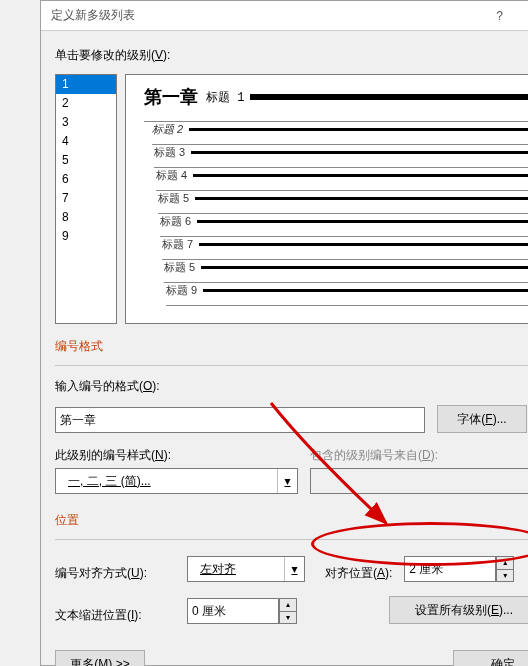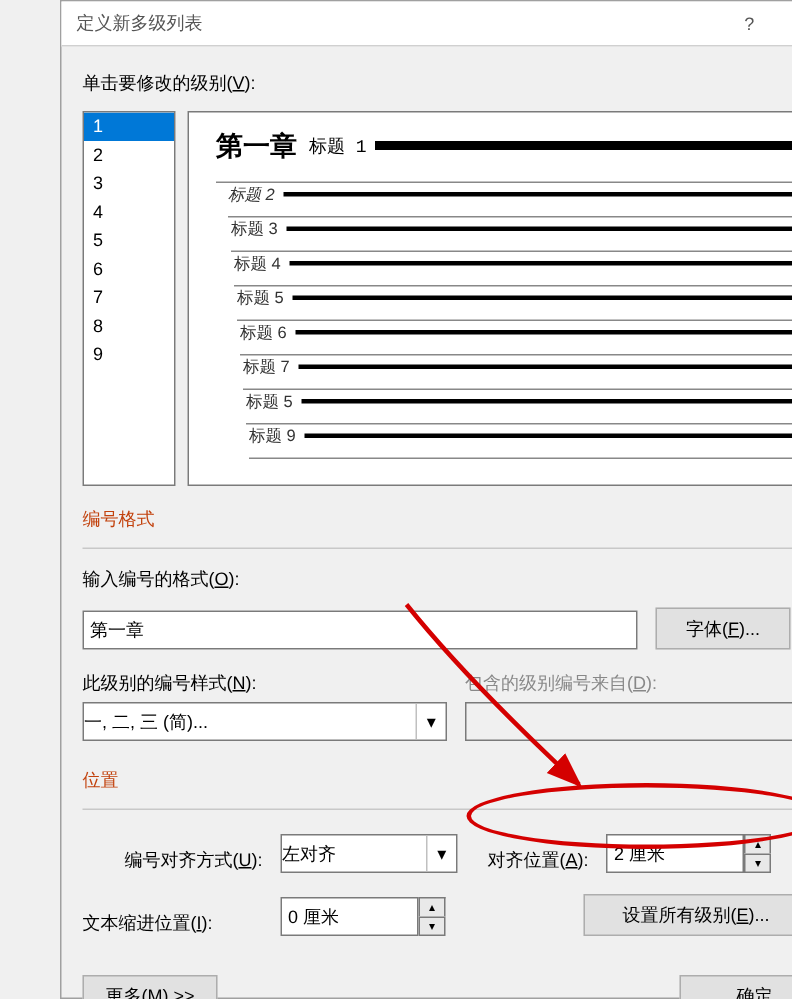--- a/index.html
+++ b/index.html
@@ -113,21 +113,22 @@
     padding: 4px 12px;
     height: 28px;
     min-width: 90px;
     cursor: default;
   }
   .wide-input { width: 370px; }
 
   .combo {
     display: flex; align-items: center; width: 100%;
     position: relative;
-    padding: 0 0 0 0;
+    padding: 0 0 0 12px;
+    text-decoration: underline;
   }
   .combo .combo-text { flex: 1; }
   .combo .combo-arrow {
     width: 20px; height: 100%;
     display: flex; align-items: center; justify-content: center;
     border-left: 1px solid #c0c0c0;
   }
   .combo.disabled { background: #f0f0f0; color: #888; }
 
   .spinner { display:flex; }
@@ -272,21 +273,21 @@
           <span class="combo-text"></span>
           <span class="combo-arrow">▾</span>
         </div>
       </div>
     </div>
 
     <div class="group-title">位置</div>
     <div class="hr"></div>
 
     <div class="form-row" style="position:relative;">
-      <div class="form-col" style="width:120px;text-align:right;">
+      <div class="form-col" style="width:120px;">
         <div>
           <span>编号对齐方式(</span><span class="underline">U</span><span>):</span>
         </div>
       </div>
       <div class="form-col" style="width:118px;">
         <div class="combo">
           <span class="combo-text">左对齐</span>
           <span class="combo-arrow">▾</span>
         </div>
       </div>

